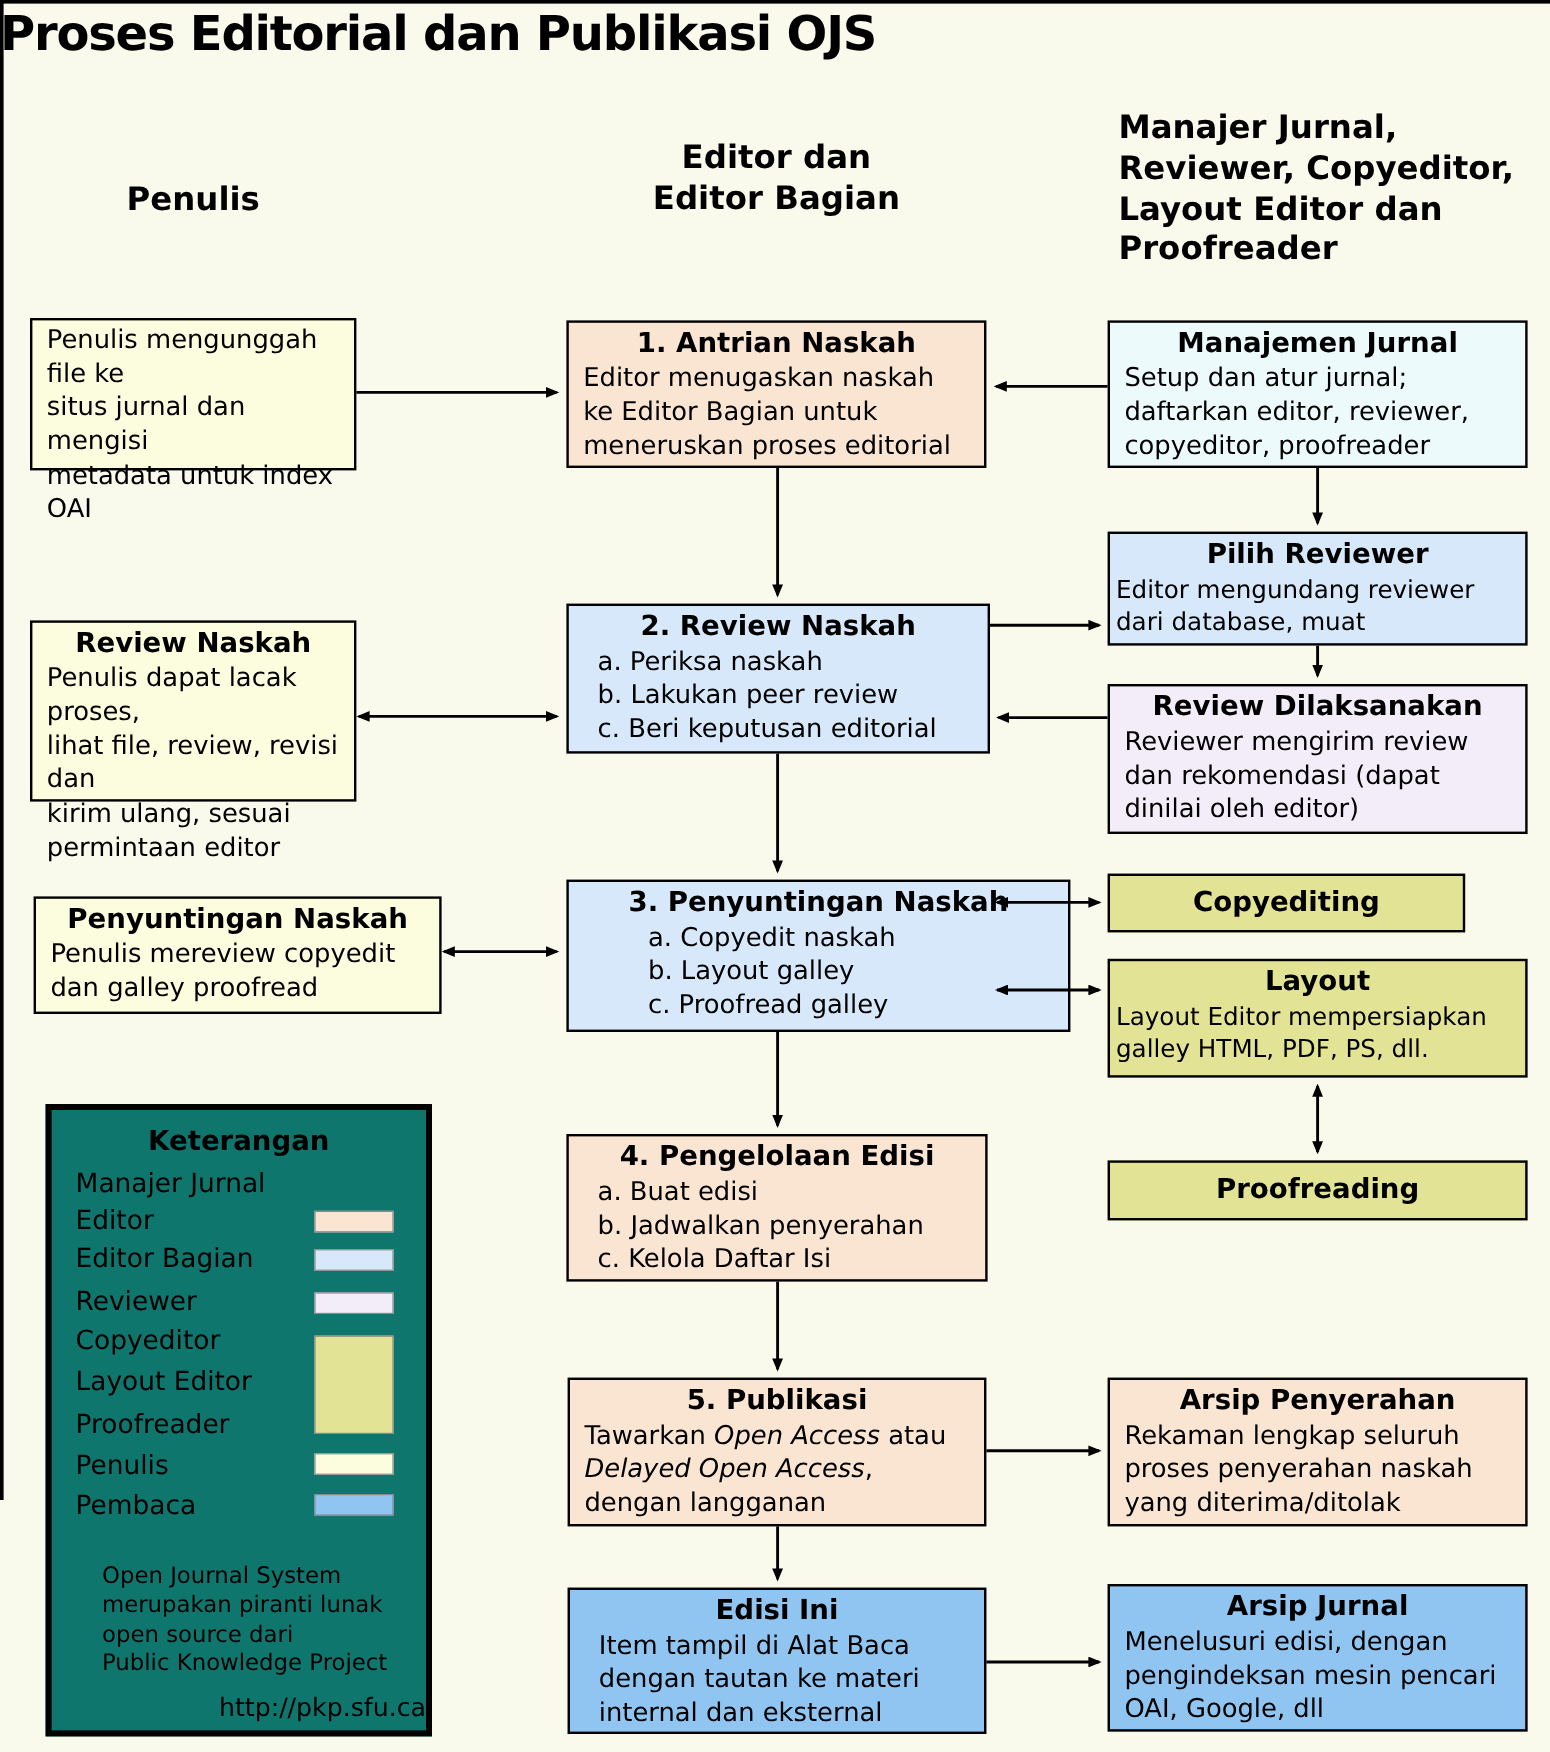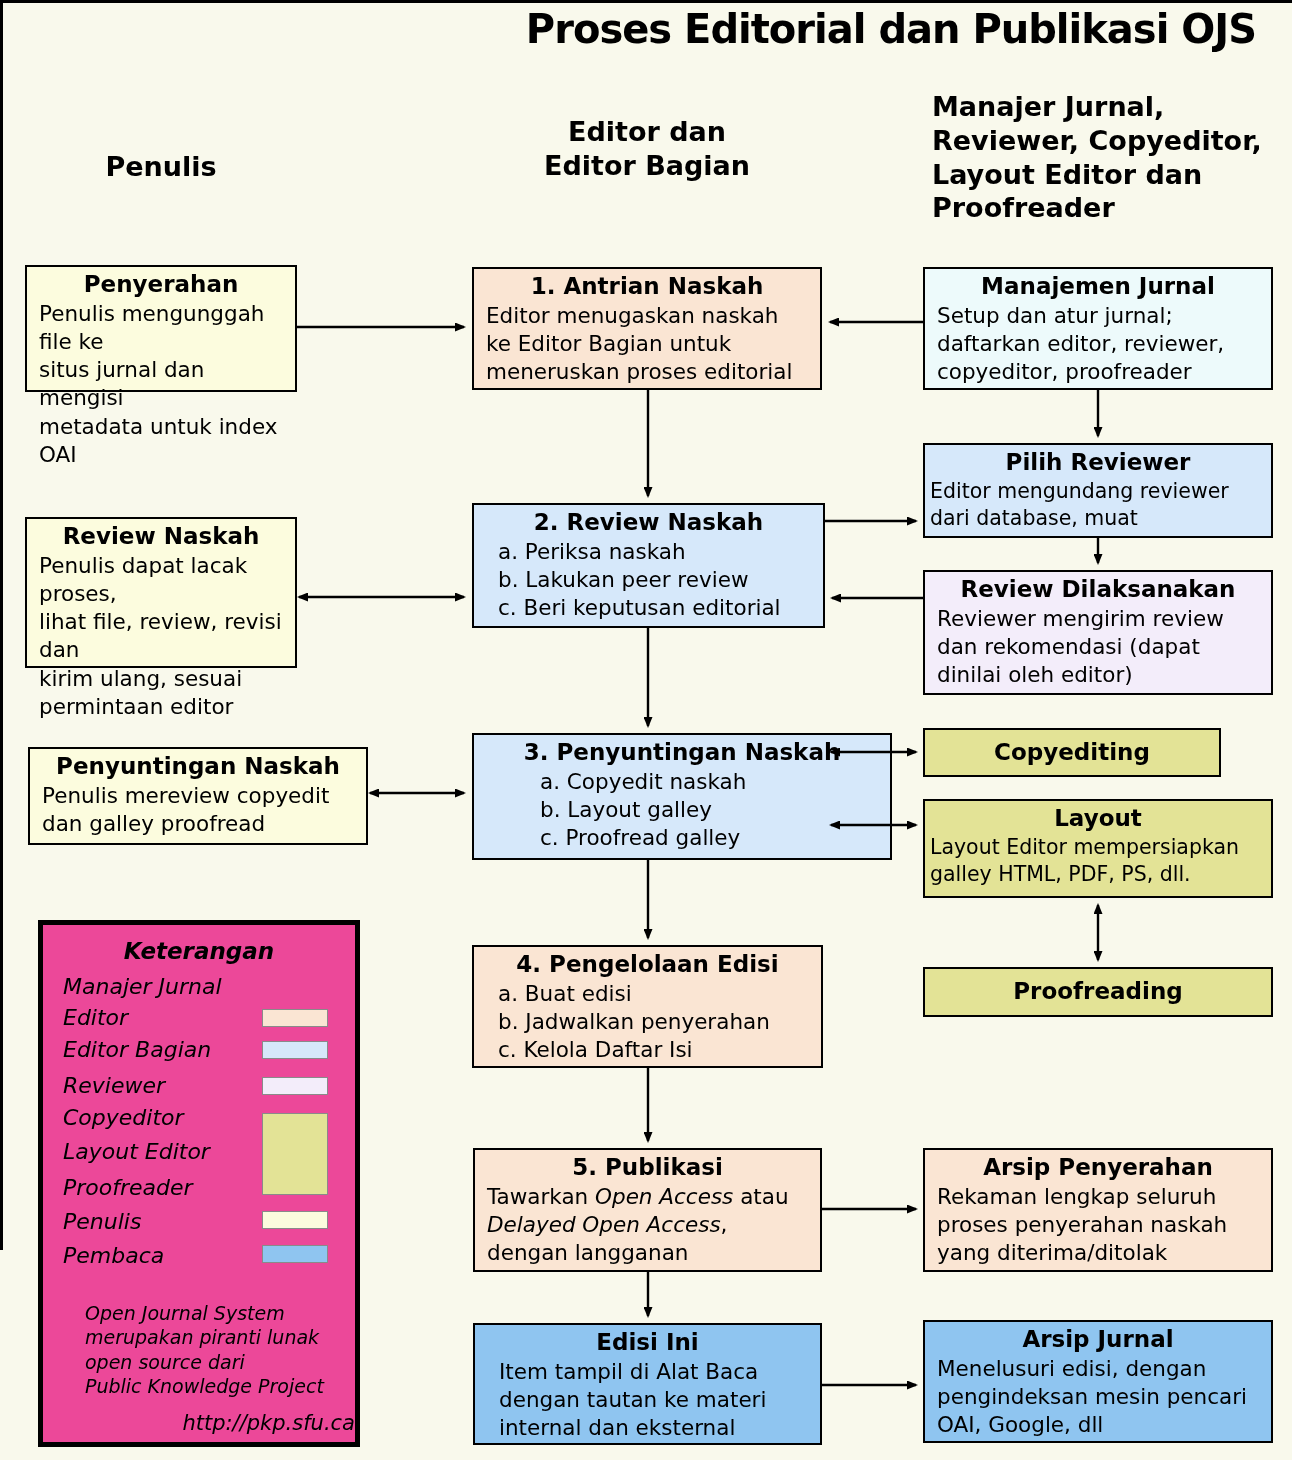--- a/index.html
+++ b/index.html
@@ -1,30 +1,30 @@
 <!DOCTYPE html>
 <html><head>
 <meta charset="utf-8">
 <style>
   html,body{margin:0;padding:0;background:#f9f9ec;}
   #page{position:relative;width:1292px;height:1460px;background:#f9f9ec;
         font-family:"DejaVu Sans","Liberation Sans",sans-serif;color:#000;overflow:hidden;}
   .frame-top{position:absolute;left:0;top:0;width:1292px;height:3px;background:#000;}
   .frame-left{position:absolute;left:0;top:0;width:3px;height:1250px;background:#000;}
-  #main-title{position:absolute;left:0;top:6px;width:1256px;text-align:right;
+  #main-title{position:absolute;left:0;top:6px;width:1256px;text-align:left;
         font-size:40px;font-weight:bold;letter-spacing:-1px;}
   .col-hdr{position:absolute;font-size:27px;font-weight:bold;line-height:1.25;white-space:pre-line;}
   .box{position:absolute;border:2px solid #000;box-sizing:border-box;padding-top:3px;}
   .bt{font-weight:bold;text-align:center;font-size:23px;line-height:1.3;}
   .bb{font-size:21.5px;line-height:1.31;white-space:pre-line;padding:0 4px 0 12px;}
   .bb.ind{padding-left:24px;}
   .bb.ind2{padding-left:66px;}
   .bb.tight{font-size:20.5px;padding-left:5px;}
-  #legend{position:absolute;left:38px;top:920px;width:322px;height:527px;background:#ec4899;
-        border:5px solid #000;box-sizing:border-box;font-style:italic;}
+  #legend{position:absolute;left:38px;top:920px;width:322px;height:527px;background:#0f766e;
+        border:5px solid #000;box-sizing:border-box;}
   .lg-title{position:absolute;left:0;top:13px;width:100%;text-align:center;font-weight:bold;font-size:23px;}
   .lg-label{position:absolute;left:20px;font-size:22px;}
   .lg-swatch{position:absolute;left:219px;width:66px;height:18px;border:1px solid #8a8a8a;box-sizing:border-box;}
   .lg-footer{position:absolute;left:42px;top:376px;font-size:19px;line-height:1.28;white-space:pre-line;}
   .lg-url{position:absolute;left:0;top:486px;width:100%;text-align:right;font-size:21px;}
   svg.arrows{position:absolute;left:0;top:0;width:1292px;height:1460px;pointer-events:none;}
   svg.arrows line{stroke:#000;stroke-width:2.4;}
 </style>
 </head>
 <body>
@@ -38,21 +38,20 @@
 
   <div class="col-hdr" style="left:25px;top:150px;width:272px;text-align:center;">Penulis</div>
   <div class="col-hdr" style="left:472px;top:115px;width:350px;text-align:center;">Editor dan
 Editor Bagian</div>
   <div class="col-hdr" style="left:932px;top:90px;width:345px;text-align:left;">Manajer Jurnal,
 Reviewer, Copyeditor,
 Layout Editor dan
 Proofreader</div>
 
   <div class="box" style="left: 25px; top: 265px; width: 272px; height: 127px; background: rgb(252, 252, 222);" id="b-penyerahan">
-    <div class="bt">Penyerahan</div>
     <div class="bb">Penulis mengunggah file ke
 situs jurnal dan mengisi
 metadata untuk index OAI</div>
   </div>
 
   <div class="box" style="left: 25px; top: 517px; width: 272px; height: 151px; background: rgb(252, 252, 222);" id="b-reviewp">
     <div class="bt">Review Naskah</div>
     <div class="bb">Penulis dapat lacak proses,
 lihat file, review, revisi dan
 kirim ulang, sesuai

